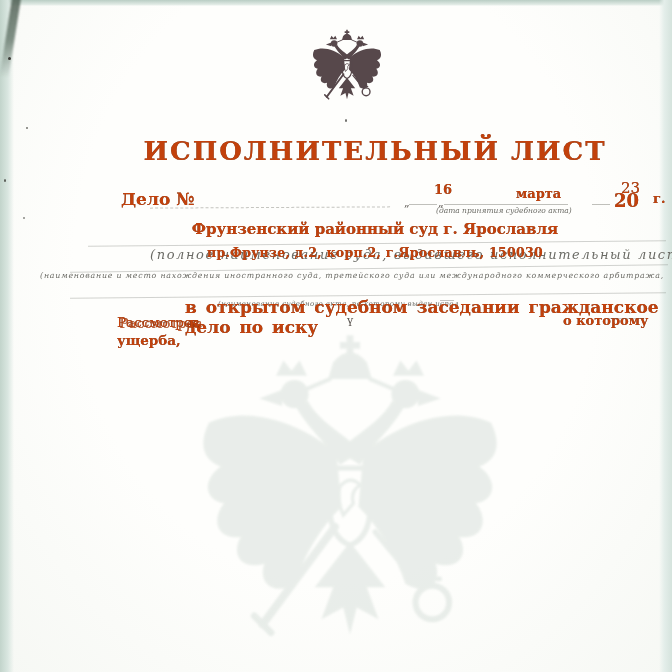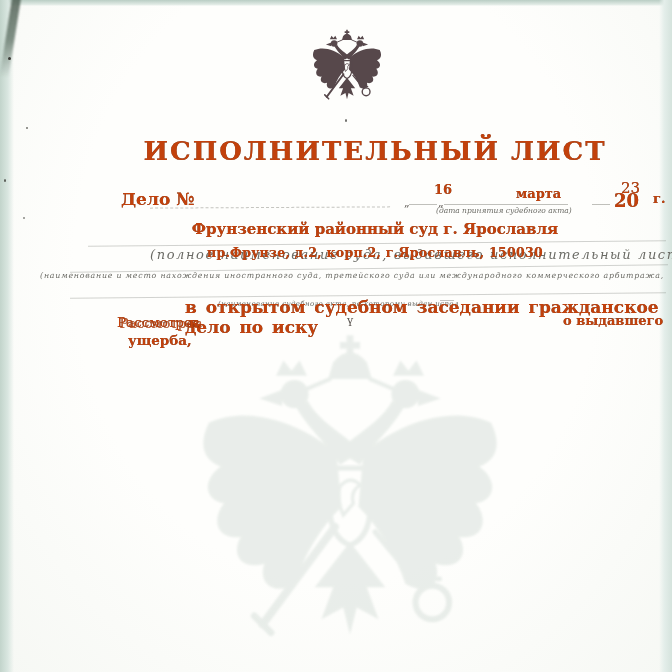--- a/index.html
+++ b/index.html
@@ -73,21 +73,21 @@
   .session-cap{position:absolute;left:218px;top:300px;width:240px;font-size:7px;
     letter-spacing:.4px;overflow:hidden;}
   .dash{position:absolute;border-bottom:1.5px solid rgba(80,78,72,.55);}
 
   .considered{position:absolute;left:78px;top:314px;font-size:13.5px;font-weight:normal;}
   .dbl{position:relative;display:inline-block;}
   .dbl .ghost{position:absolute;left:2.5px;top:.5px;opacity:.85;}
   .consider-k{position:absolute;left:150px;top:314px;font-size:13.5px;font-weight:bold;}
   .center-mark{position:absolute;left:347px;top:314px;font-size:11px;color:#55504b;}
   .recovery{position:absolute;left:524px;top:313px;font-size:13px;font-weight:bold;}
-  .damage{position:absolute;left:78px;top:332px;font-size:13.5px;font-weight:600;margin-left:11px;}
+  .damage{position:absolute;left:78px;top:332px;font-size:13.5px;font-weight:600;}
 </style>
 </head>
 <body>
 
 <svg width="0" height="0" style="position:absolute">
   <symbol id="eagle" viewBox="0 0 100 100">
     <g fill="currentColor" stroke="currentColor" stroke-linecap="round">
       <path d="M49,1 h2 v2 h2 v2 h-2 v3 h-2 v-3 h-2 v-2 h2 Z" stroke="none"></path>
       <path d="M45,9 Q50,3 55,9 L56.5,14 L43.5,14 Z" stroke="none"></path>
       <path d="M44,14 L37,17 M56,14 L63,17" stroke-width="1.2" fill="none"></path>
@@ -161,19 +161,19 @@
   <div class="session-cap cap">(наименование судебного акта, по которому выдан исполнительный лист)</div>
   <div class="session ink">в открытом судебном заседании гражданское дело по иску</div>
   <div class="dash" style="left:440px;top:300px;width:14px;opacity:.6;"></div>
 
   <div class="considered ink">
     <span class="dbl"><span>Рассмотрев</span><span class="ghost">Рассмотрев</span></span>
   </div>
   <div class="consider-k ink">к</div>
   <div class="dash" style="left:160px;top:322px;width:8px;opacity:.45;"></div>
   <div class="center-mark">ү</div>
-  <div class="recovery ink">о выдавшего</div>
+  <div class="recovery ink">о которому</div>
   <div class="dash" style="left:608px;top:318px;width:36px;opacity:.5;"></div>
   <div class="dash" style="left:628px;top:312px;width:3px;transform:rotate(70deg);opacity:.6;"></div>
 
   <div class="damage ink">ущерба,</div>
 
 </div>
 
 </body></html>

